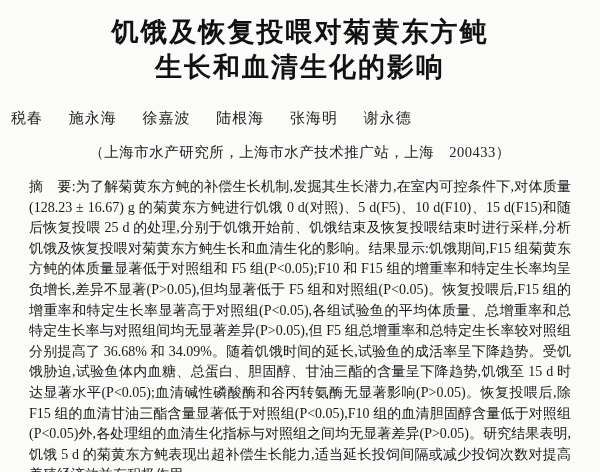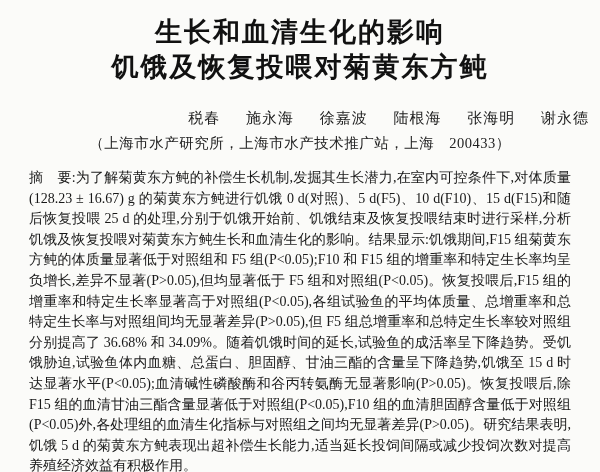--- a/index.html
+++ b/index.html
@@ -14,50 +14,50 @@
   .title{
     text-align:center;
     font-weight:700;
     font-size:27px;
     line-height:35px;
     padding-top:15px;
     letter-spacing:2px;
     color:#111;
   }
   .authors{
-    text-align:right;
+    text-align:left;
     margin-top:24px;
     font-size:15px;
     color:#222;
   }
   .author{display:inline-block;margin:0 11px;letter-spacing:1px;}
   .affiliation{
     text-align:center;
-    margin-top:6px;
+    margin-top:15px;
     font-size:14.5px;
     letter-spacing:0.5px;
     color:#222;
   }
   .abstract{
     margin:15px 29px 0 29px;
     font-size:14px;
     line-height:20.6px;
     text-align:justify;
     color:#181818;
   }
   .b{font-weight:400;}
 </style>
 </head>
 <body>
 
 <div class="page">
 
   <div class="title">
+    <div>饥饿及恢复投喂对菊黄东方鲀</div>
     <div>生长和血清生化的影响</div>
-    <div>饥饿及恢复投喂对菊黄东方鲀</div>
   </div>
 
   <div class="authors">
     <span class="author">税春</span>
     <span class="author">施永海</span>
     <span class="author">徐嘉波</span>
     <span class="author">陆根海</span>
     <span class="author">张海明</span>
     <span class="author">谢永德</span>
   </div>

